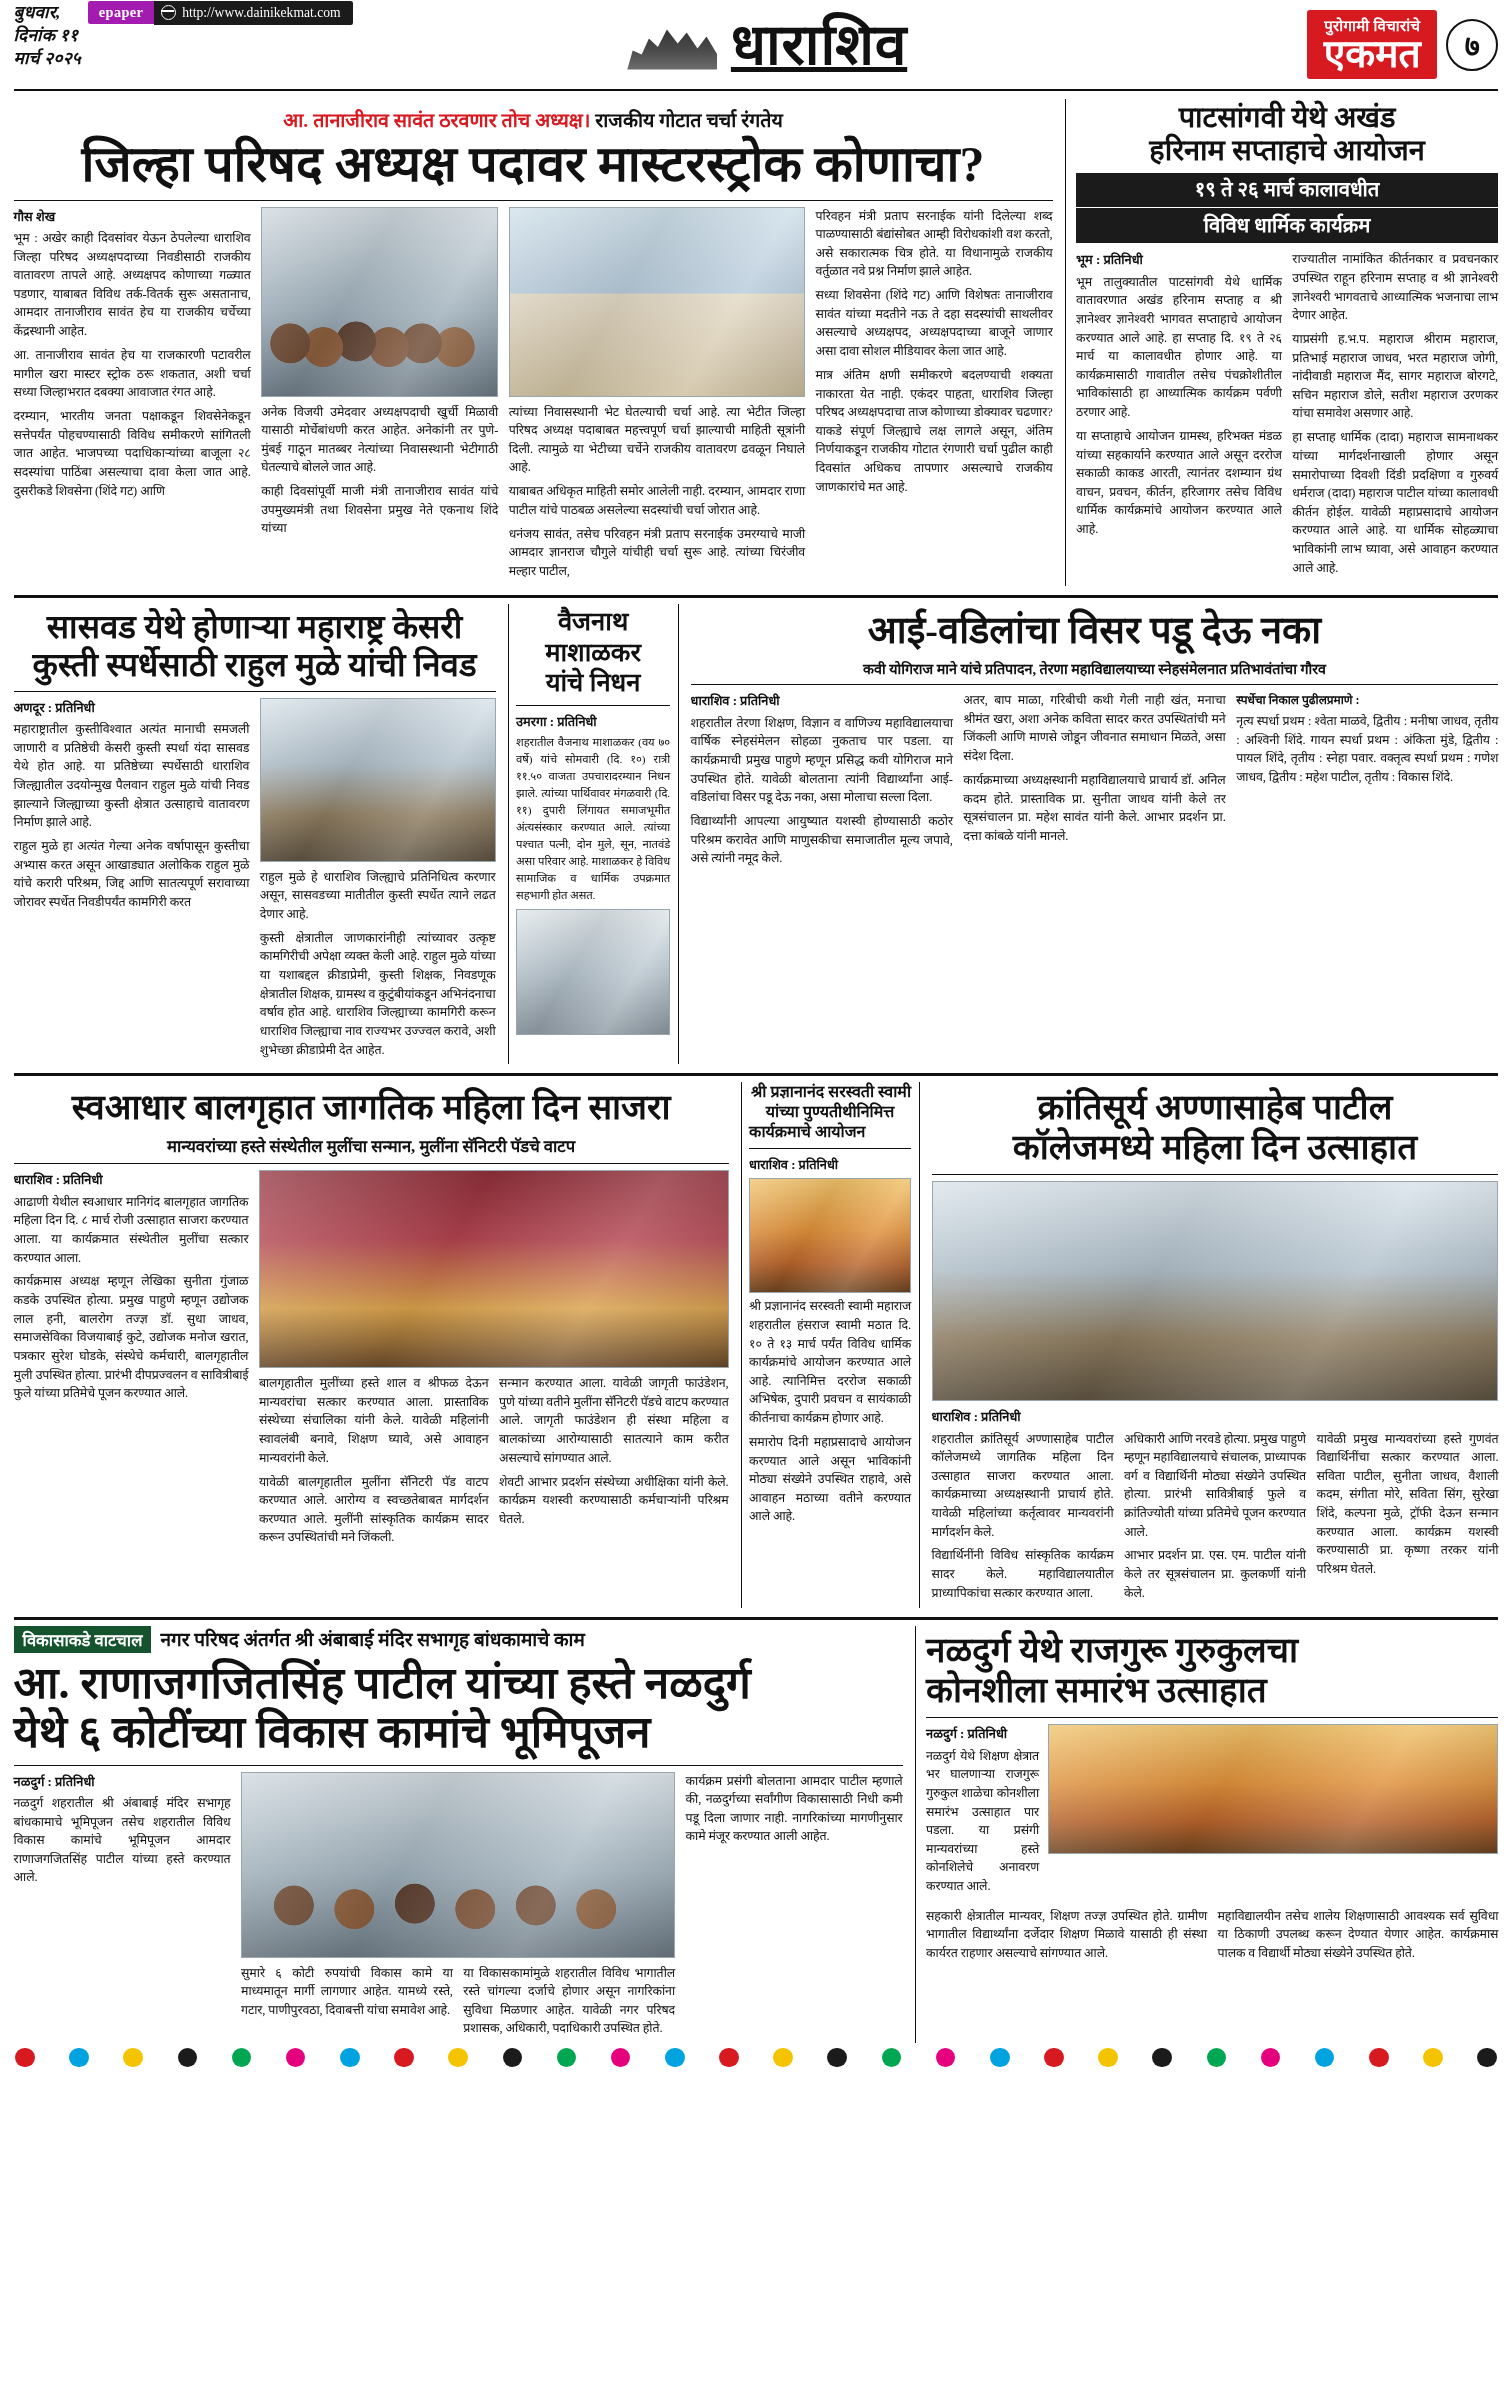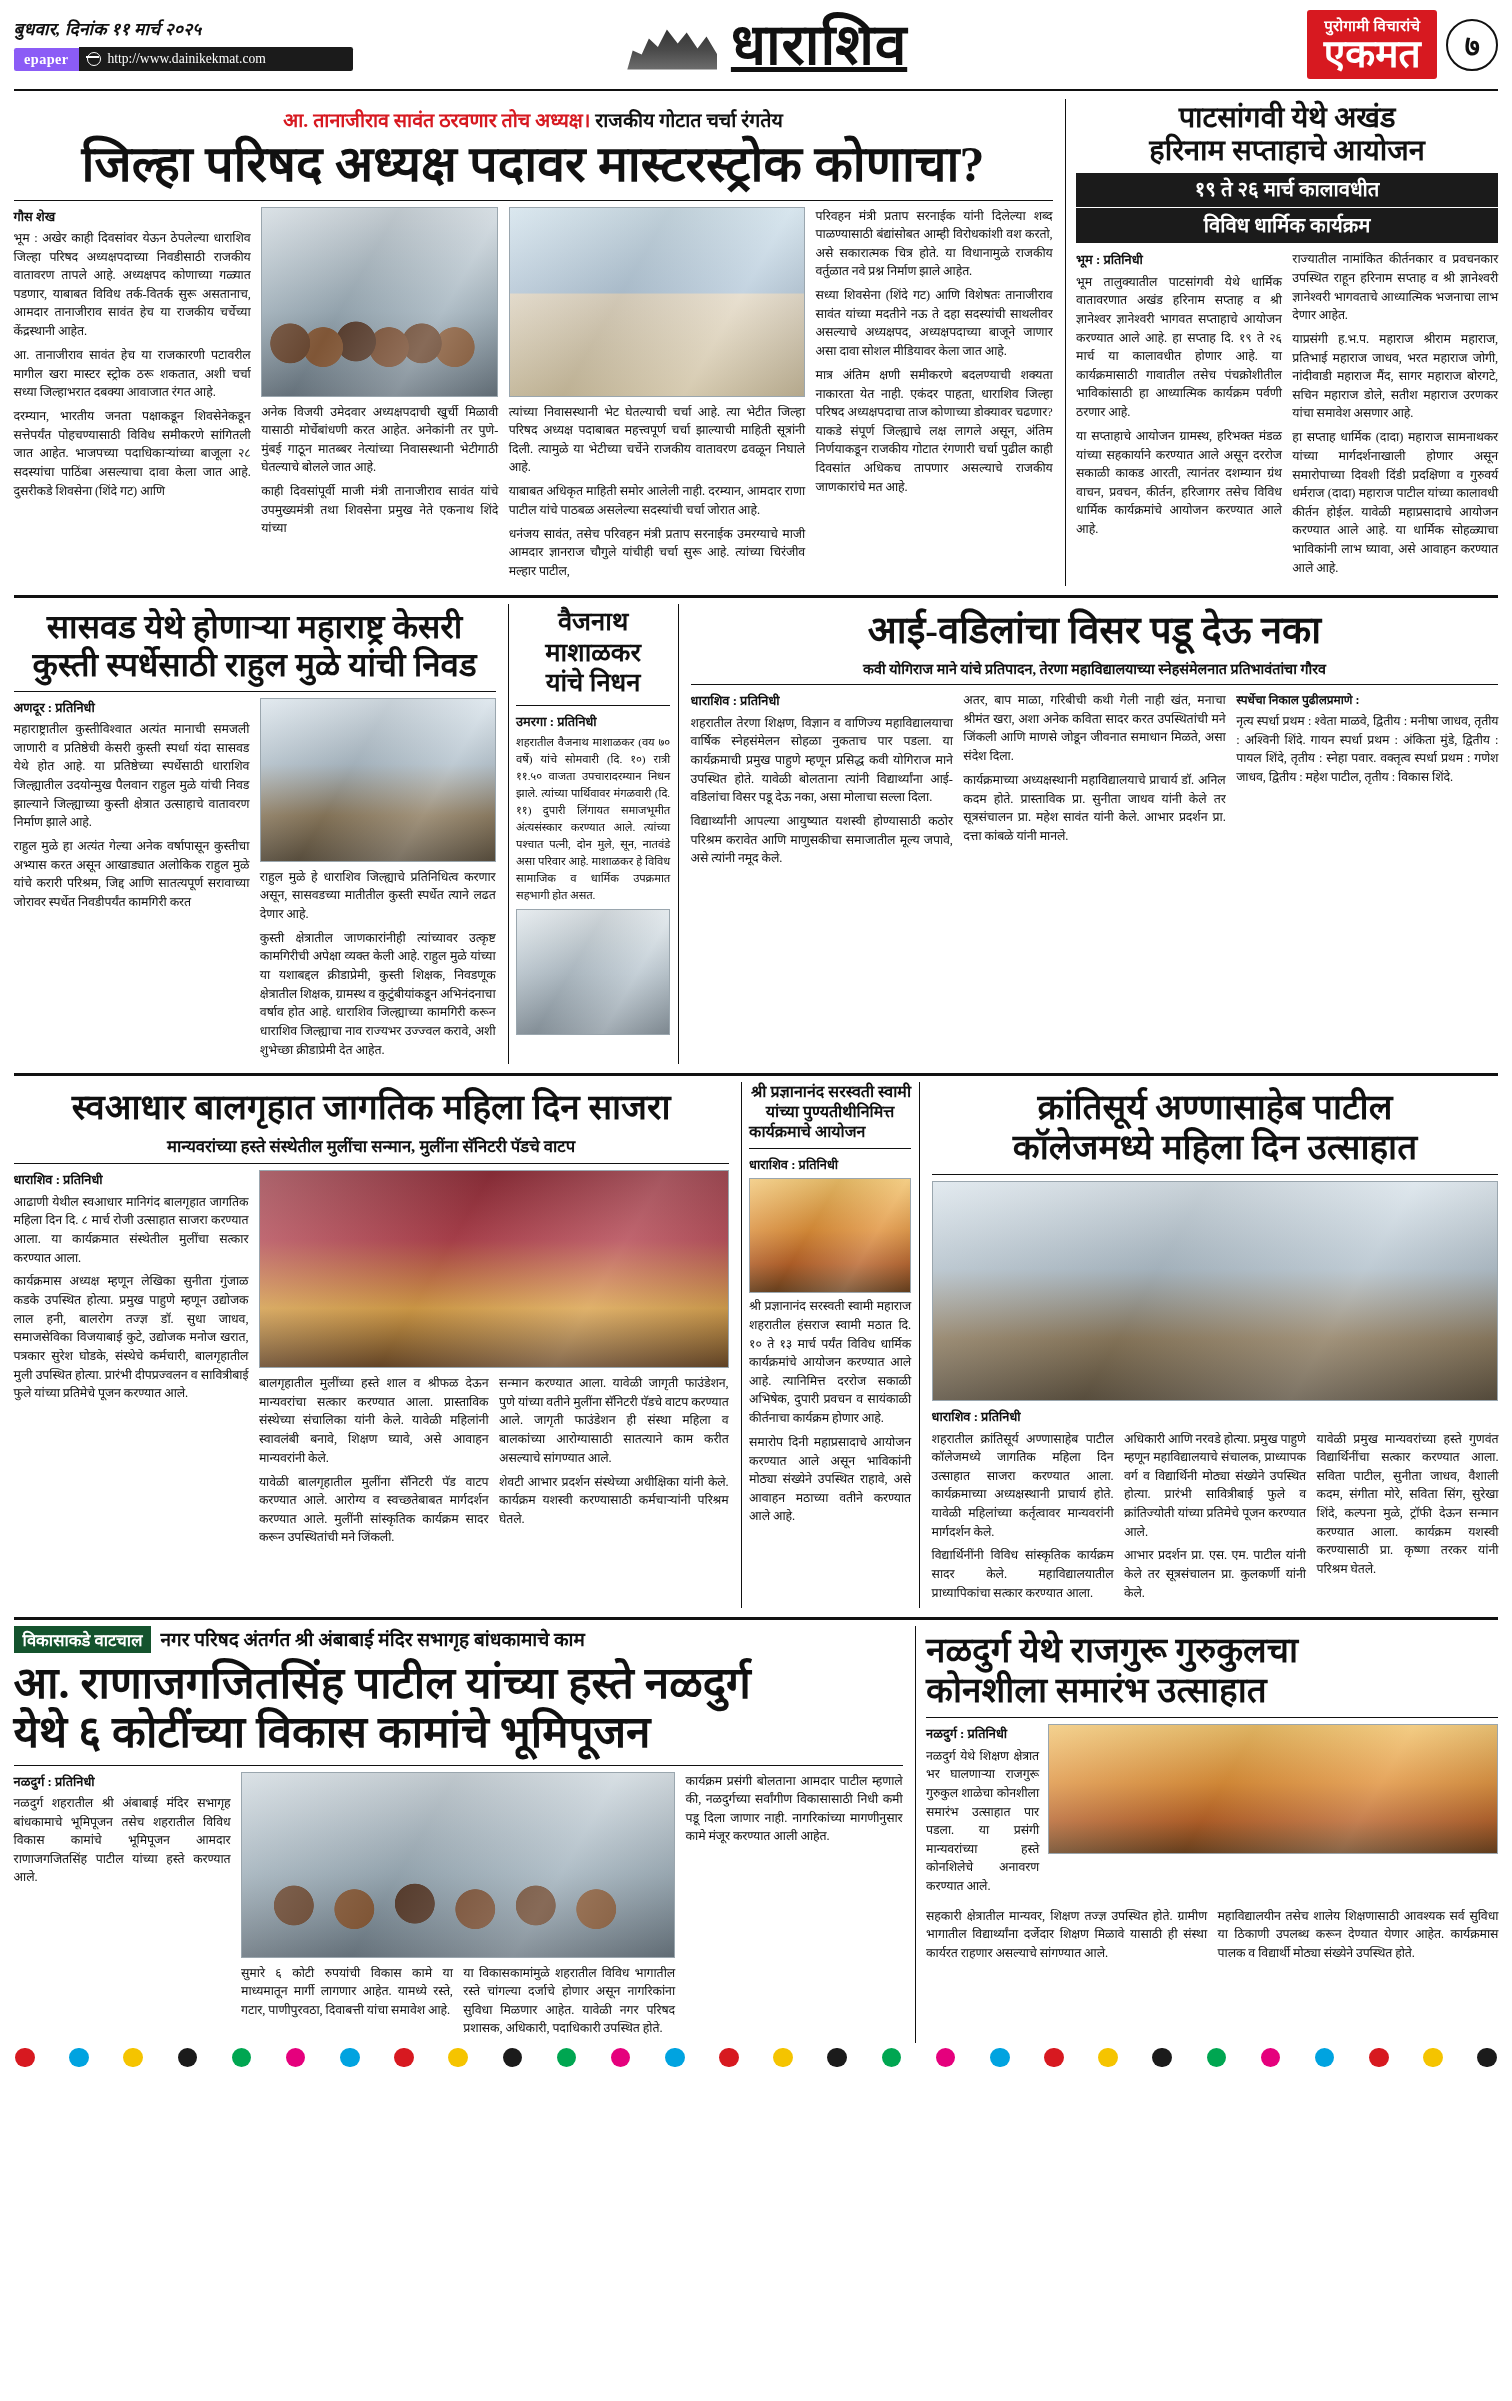--- a/index.html
+++ b/index.html
@@ -1,24 +1,24 @@
 <!DOCTYPE html>
 <html style="font-size:12px"><head>
 <meta charset="utf-8">
 <style>
   html,body{margin:0;padding:0;background:#ffffff;}
   body{width:1512px;height:2401px;font-family:"Liberation Serif",serif;color:#111;position:relative;}
   .page{width:1512px;height:2401px;position:relative;box-sizing:border-box;padding:0 13.6px;}
 
   
   .masthead{display:flex;align-items:stretch;height:89px;border-bottom:2.3px solid #111;}
-  .mh-left{width:339px;display:flex;flex-direction:column;justify-content:center;gap:6px;padding-right:7.5px;}
+  .mh-left{width:339px;display:flex;flex-direction:row;justify-content:center;gap:6px;padding-right:7.5px;}
   .mh-date{font-size:17.3px;font-weight:bold;font-style:italic;color:#111;letter-spacing:0.2px;}
   .mh-epaper{display:flex;align-items:center;height:25.6px;}
-  .ep-badge{background:#8b5cf6;color:#fff;font-size:14.3px;font-weight:bold;padding:3px 10.5px;border-radius:2.3px 0 0 2.3px;letter-spacing:0.4px;}
+  .ep-badge{background:#a21caf;color:#fff;font-size:14.3px;font-weight:bold;padding:3px 10.5px;border-radius:2.3px 0 0 2.3px;letter-spacing:0.4px;}
   .ep-url{background:#1b1b1b;color:#fff;font-size:13.6px;padding:3.8px 12px 3.8px 7.5px;border-radius:0 2.3px 2.3px 0;display:flex;align-items:center;gap:6px;flex:1;}
   .globe{width:12.8px;height:12.8px;border-radius:50%;border:1.5px solid #fff;display:inline-block;position:relative;}
   .globe::after{content:"";position:absolute;left:-1.5px;top:3.8px;width:12.8px;height:1.5px;background:#fff;}
   .mh-center{flex:1;display:flex;align-items:center;justify-content:center;gap:13.6px;text-decoration:underline;}
   .mh-logo-ill{width:90px;height:50px;background:linear-gradient(180deg,#2b2b2b 0%,#4a4a4a 60%,#6d6d6d 100%);clip-path:polygon(0% 100%,6% 62%,16% 70%,24% 38%,34% 55%,44% 20%,56% 48%,66% 26%,78% 58%,88% 34%,100% 70%,100% 100%);}
   .mh-title{font-size:57px;font-weight:bold;letter-spacing:0.8px;line-height:1;}
   .mh-right{width:324px;display:flex;align-items:center;justify-content:flex-end;gap:9px;}
   .ekmat{background:#d71920;color:#fff;text-align:center;padding:4.5px 16.6px 6.8px;border-radius:3px;}
   .ekmat .k1{font-size:15px;font-weight:bold;letter-spacing:0.4px;}
   .ekmat .k2{font-size:39px;font-weight:bold;line-height:.95;}

